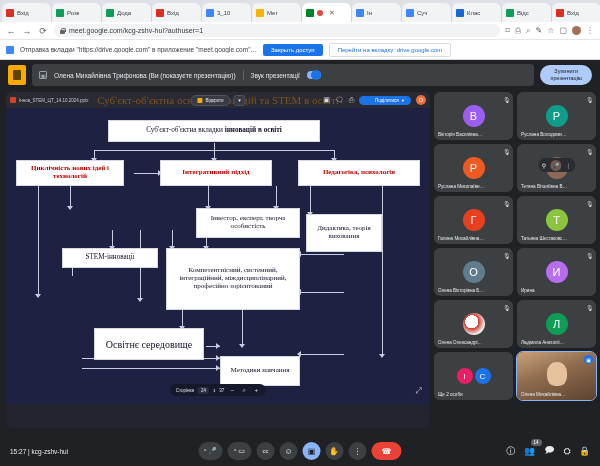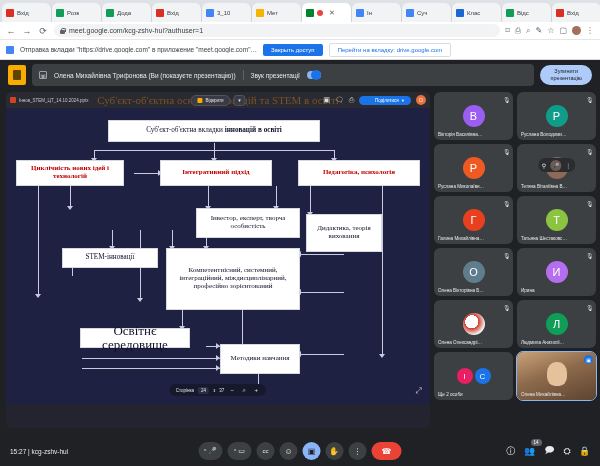--- a/index.html
+++ b/index.html
@@ -435,23 +435,23 @@
           <div class="node" style="left:186px;top:96px;width:104px;height:30px;font-size:7px;">Інвестор, експерт, творча особистість</div>
 
           <div class="node" style="left:296px;top:102px;width:76px;height:38px;font-size:7px;">Дидактика, теорія виховання</div>
 
           <div class="node" style="left:156px;top:136px;width:134px;height:62px;font-size:7px;">Компетентнісний, системний, інтеграційний, міждисциплінарний, професійно зорієнтований</div>
 
           <div class="node" style="left:52px;top:136px;width:96px;height:20px;font-size:7.2px;">STEM-інновації</div>
 
 
 
-          <div class="node" style="left:70px;top:216px;width:110px;height:20px;font-size:13px;">Освітнє середовище</div>
-
-          <div class="node" style="left:210px;top:232px;width:80px;height:30px;font-size:7px;">Методики навчання</div>
+          <div class="node" style="left:84px;top:216px;width:110px;height:32px;font-size:10px;">Освітнє середовище</div>
+
+          <div class="node" style="left:210px;top:244px;width:80px;height:30px;font-size:7px;">Методики навчання</div>
 
           <div class="pagerbar">
             <span>Сторінка</span>
             <span class="pager-input">24</span>
             <span>з</span>
             <span>37</span>
             <span class="pager-btn">−</span>
             <span class="pager-btn">⌕</span>
             <span class="pager-btn">+</span>
           </div>

